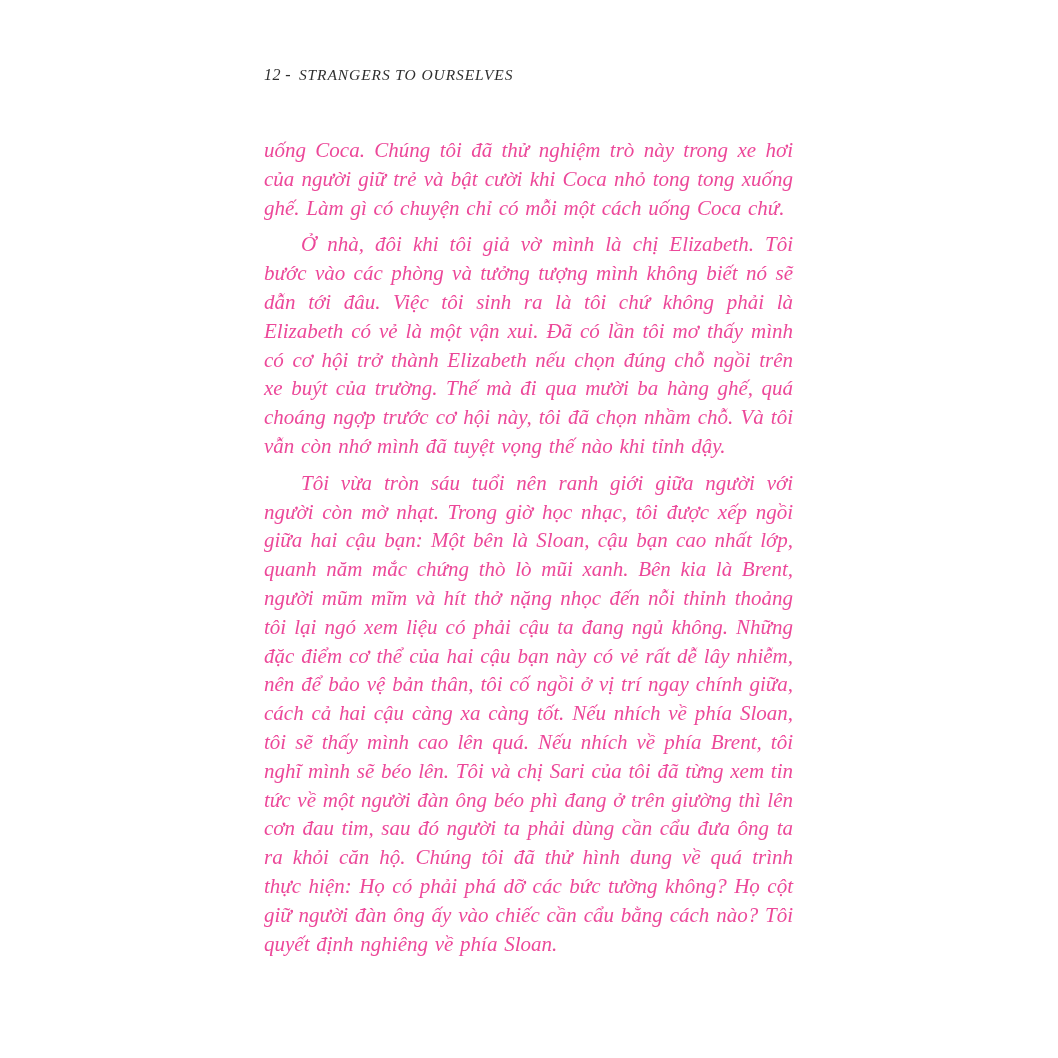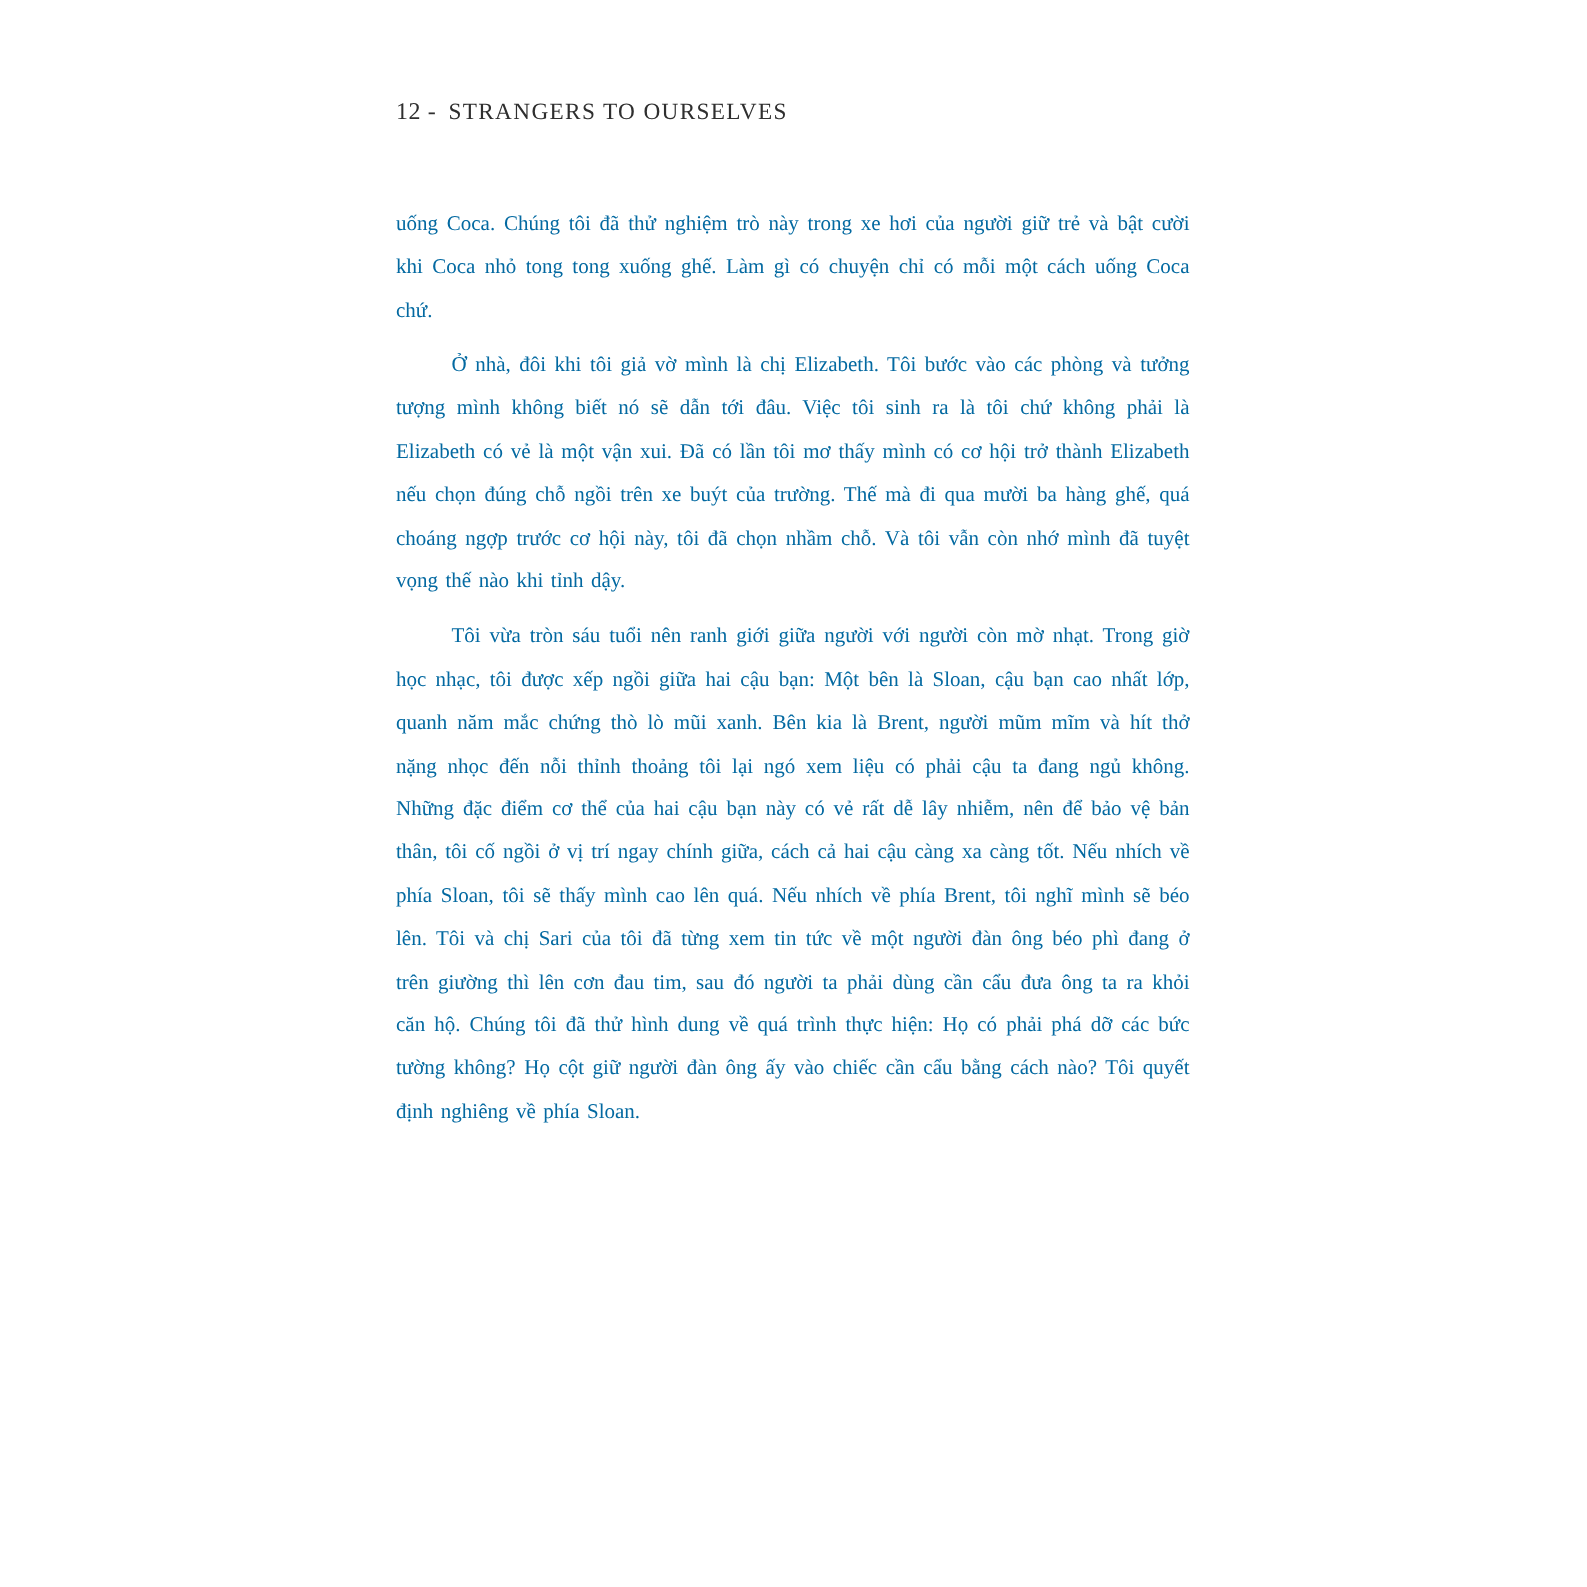--- a/index.html
+++ b/index.html
@@ -7,20 +7,21 @@
     padding: 0;
     background: #ffffff;
   }
   .page {
     position: relative;
     width: 853px;
     height: 1058px;
     background: #ffffff;
     overflow: hidden;
     font-family: "Liberation Serif", "DejaVu Serif", serif;
+    font-style: italic;
   }
   .running-header {
     position: absolute;
     left: 264px;
     top: 66px;
     width: 530px;
     color: #2f2f2f;
     font-size: 16px;
     letter-spacing: 0.4px;
     white-space: nowrap;
@@ -30,22 +31,22 @@
   }
   .running-header .running-title {
     letter-spacing: 0.9px;
     font-size: 15.5px;
   }
   .text-block {
     position: absolute;
     left: 264px;
     top: 136px;
     width: 529px;
-    color: #0369a1;
-    font-size: 14px;
+    color: #ec4899;
+    font-size: 21px;
     line-height: 28.8px;
     text-align: justify;
     text-justify: inter-word;
   }
   .text-block p {
     margin: 0;
     word-spacing: 1.5px;
   }
   .text-block p.indent {
     margin-top: 8px;

